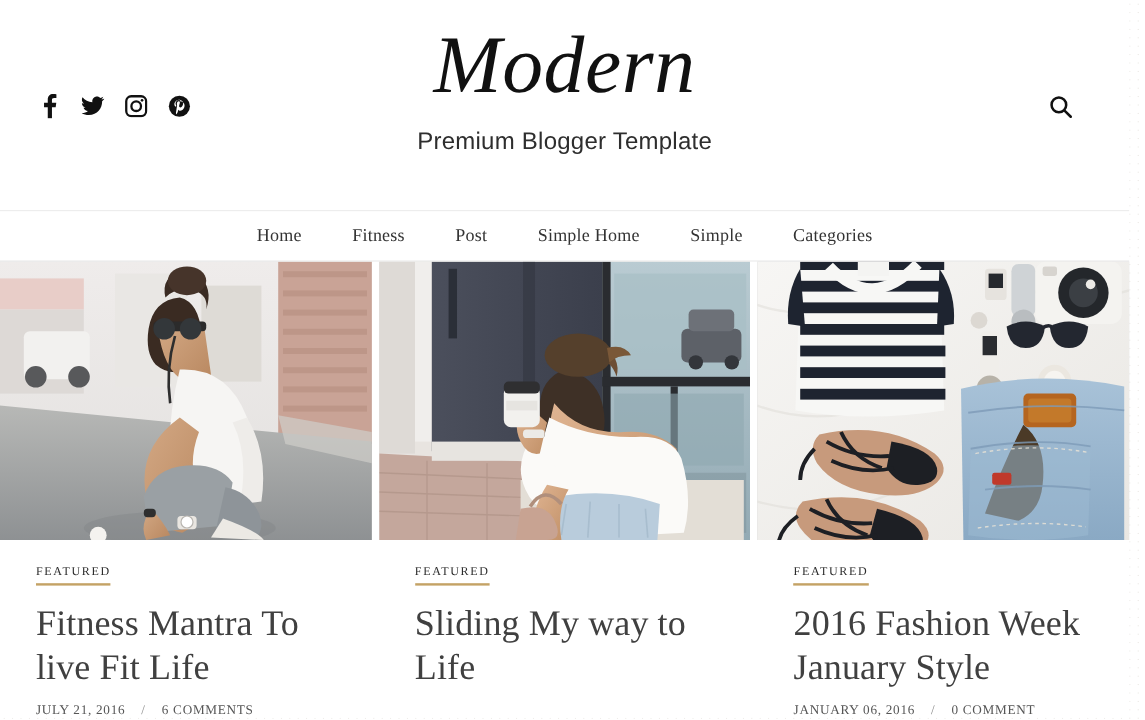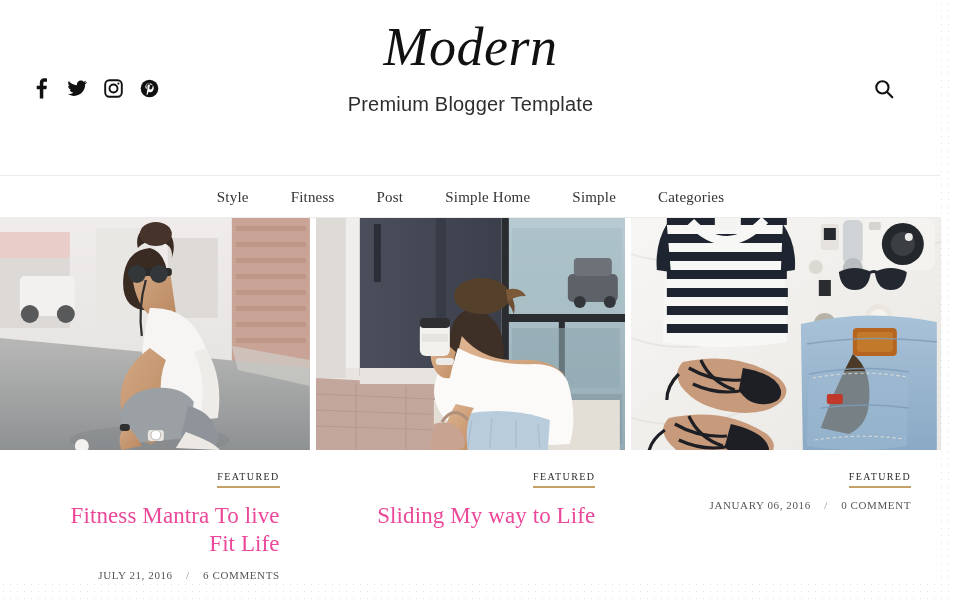--- a/index.html
+++ b/index.html
@@ -60,21 +60,21 @@
     left: 0;
     right: 0;
     top: 22px;
     text-align: center;
   }
 
   .site-title {
     font-family: "Liberation Serif", "DejaVu Serif", serif;
     font-style: italic;
     font-weight: 400;
-    font-size: 54px;
+    font-size: 68px;
     line-height: 0.95;
     letter-spacing: 0.5px;
     color: #111111;
   }
 
   .site-tagline {
     margin-top: 20px;
     font-family: "Liberation Sans", sans-serif;
     font-size: 20px;
     font-weight: 400;
@@ -143,44 +143,43 @@
     height: 232px;
     overflow: hidden;
     display: block;
     background: #d8d8d8;
   }
 
   .post-thumb svg { display: block; width: 100%; height: 100%; }
 
   .post-body {
     padding: 16px 30px 0;
-    text-align: right;
-    margin-left: 26px;
+    text-align: left;
   }
 
   .post-label {
     display: inline-block;
     font-family: "Liberation Serif", "DejaVu Serif", serif;
     font-size: 10px;
     font-weight: 400;
     letter-spacing: 1.4px;
     color: #2b2b2b;
     text-decoration: none;
     padding-bottom: 4px;
     border-bottom: 2px solid #c4a265;
     text-transform: uppercase;
   }
 
   .post-title {
     margin-top: 14px;
     font-family: "Liberation Serif", "DejaVu Serif", serif;
     font-weight: 400;
-    font-size: 23px;
+    font-size: 30px;
     line-height: 1.22;
-    color: #ec4899;
+    color: #404040;
     letter-spacing: 0.1px;
   }
   .post-title a { color: inherit; text-decoration: none; }
 
   .post-meta {
     margin-top: 11px;
     font-family: "Liberation Serif", "DejaVu Serif", serif;
     font-size: 11px;
     letter-spacing: 0.6px;
     color: #565656;
@@ -231,21 +230,21 @@
       <svg width="20" height="20" viewBox="0 0 20 20" aria-hidden="true">
         <circle cx="8.4" cy="8.4" r="6.1" fill="none" stroke="currentColor" stroke-width="2.1"></circle>
         <line x1="13.1" y1="13.1" x2="18.3" y2="18.3" stroke="currentColor" stroke-width="2.1" stroke-linecap="round"></line>
       </svg>
     </button>
   </header>
 
   <nav class="main-nav">
     <ul class="nav-list">
       <li class="nav-item">
-        <a href="#">Style</a>
+        <a href="#">Home</a>
       </li>
       <li class="nav-item">
         <a href="#">Fitness</a>
       </li>
       <li class="nav-item">
         <a href="#">Post</a>
       </li>
       <li class="nav-item">
         <a href="#">Simple Home</a>
       </li>
@@ -512,20 +511,23 @@
               <path d="M44 206 q24 14 52 12"></path>
                 <path d="M48 222 q26 12 52 6"></path>
               <path d="M58 198 q10 22 34 30"></path>
                 <path d="M34 212 q-14 10 -16 22"></path>
             </g>
           </g>
         </svg>
       </a>
       <div class="post-body">
         <a class="post-label" href="#">FEATURED</a>
+        <h2 class="post-title">
+          <a href="#">2016 Fashion Week January Style</a>
+        </h2>
         <div class="post-meta">
           <span>JANUARY 06, 2016</span>
           <span class="sep">/</span>
           <a href="#">0 COMMENT</a>
         </div>
       </div>
     </article>
 
   </main>
 </div>

